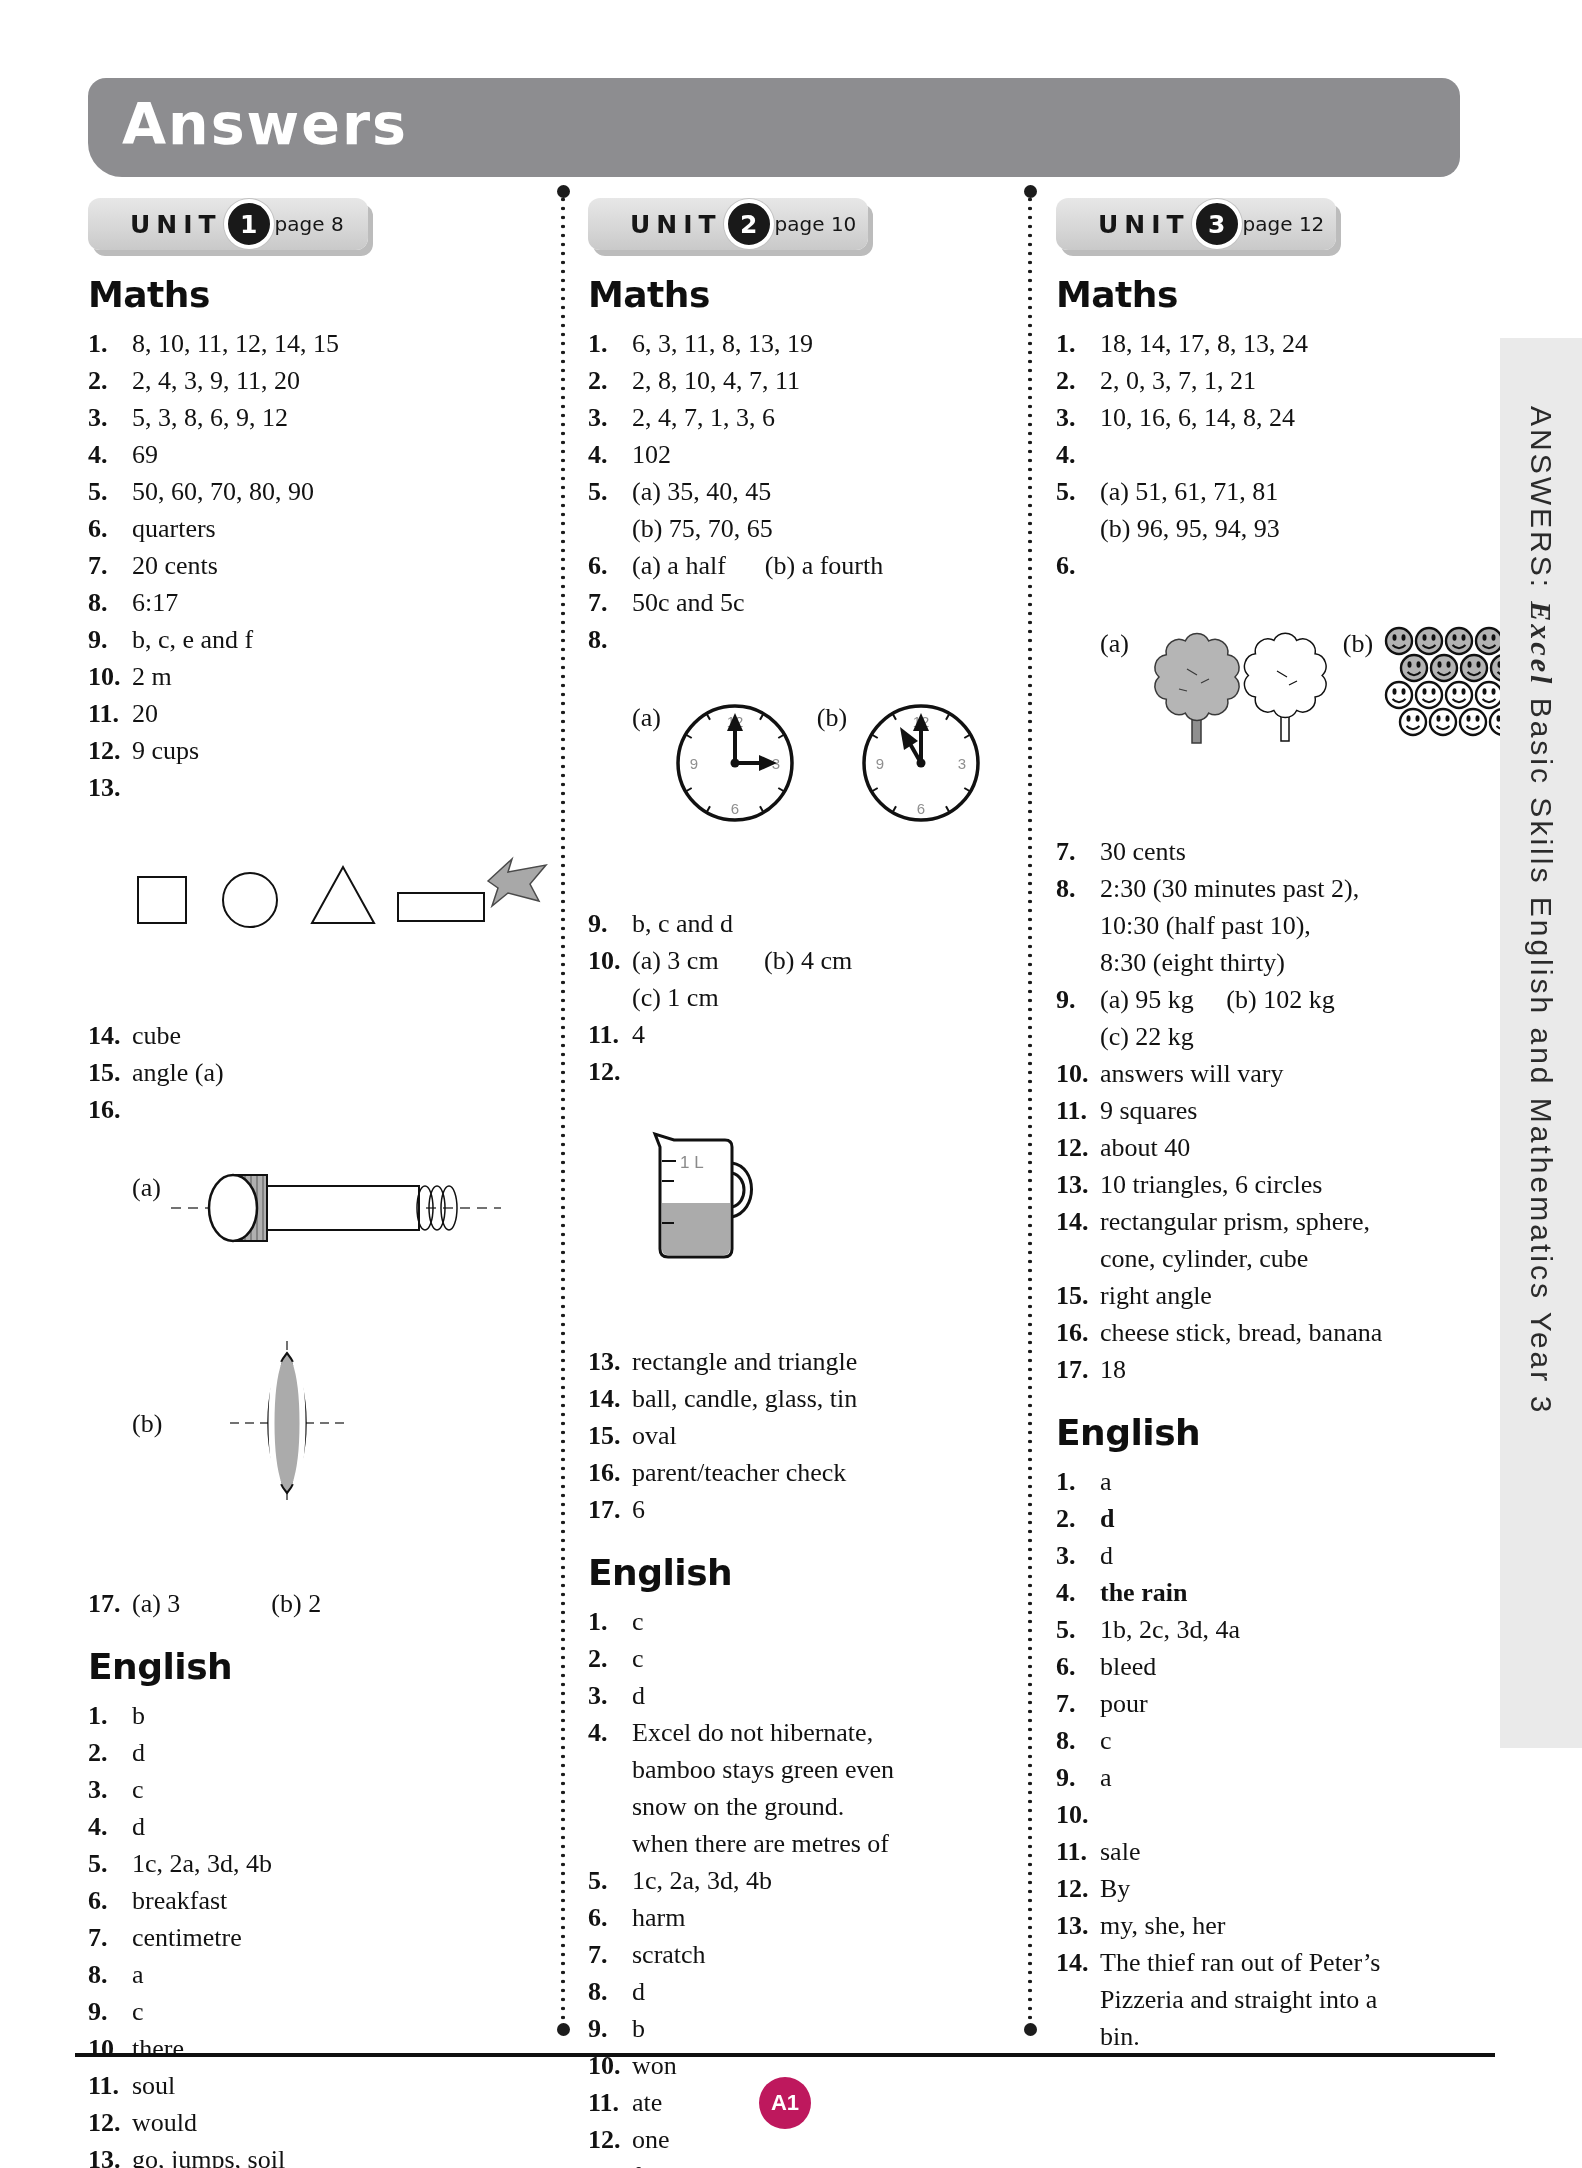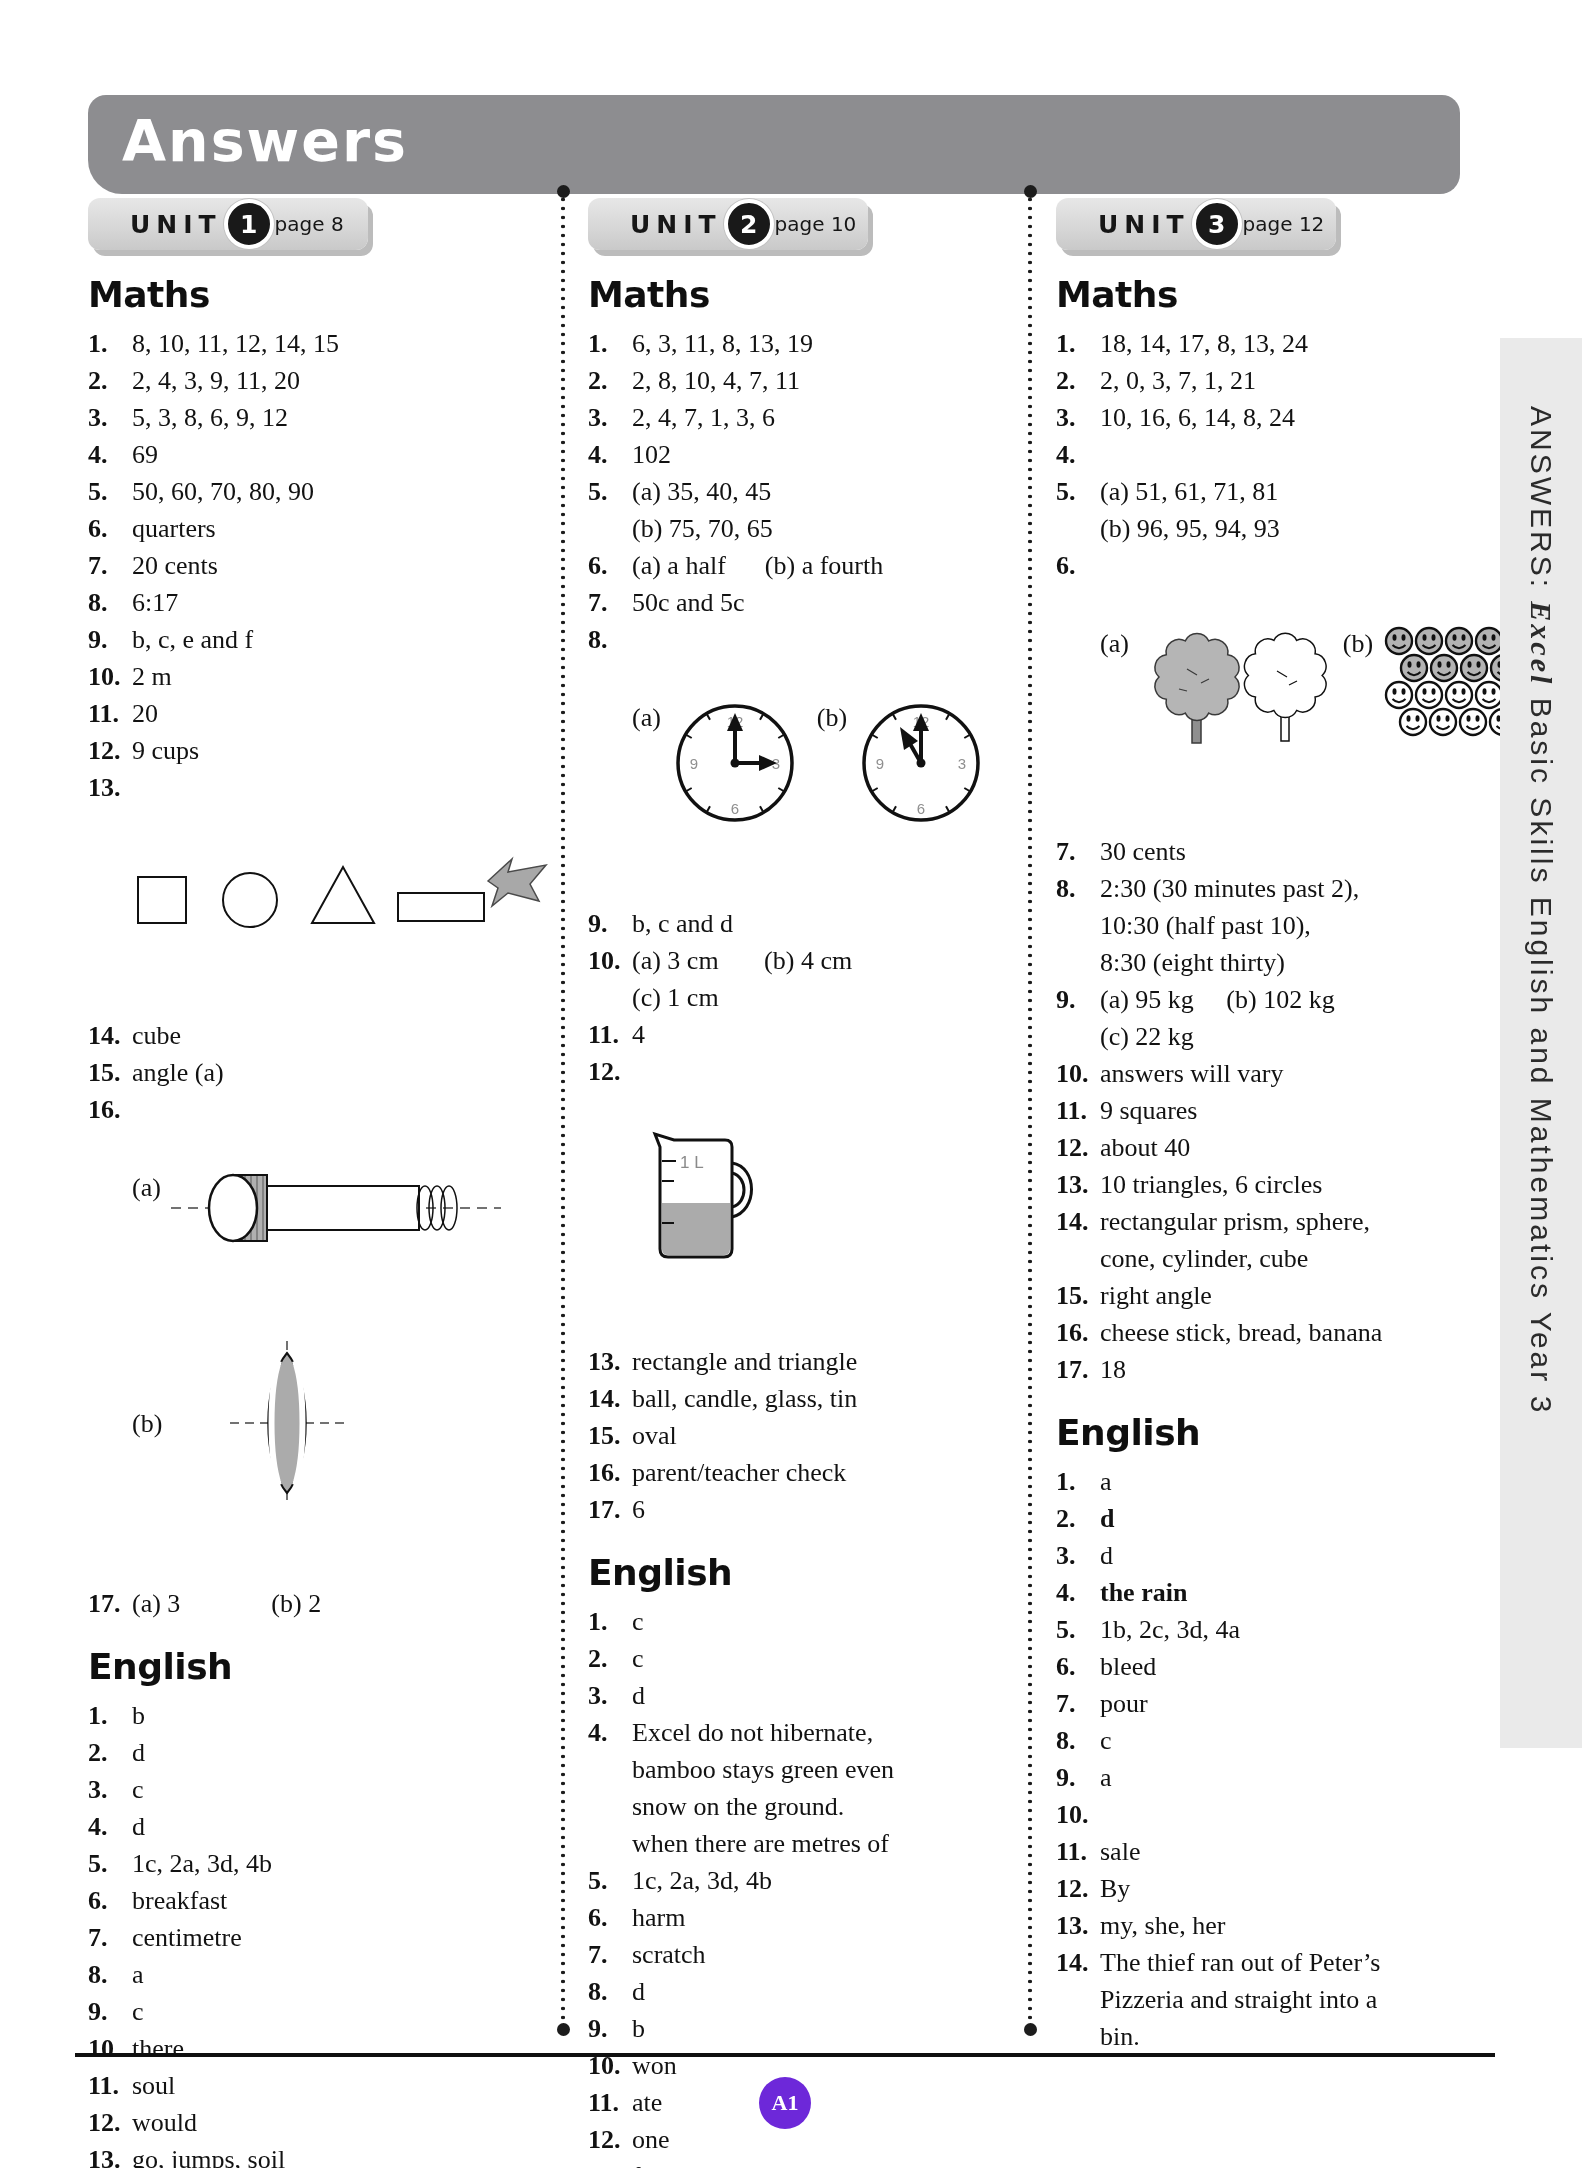--- a/index.html
+++ b/index.html
@@ -1,19 +1,19 @@
 <!DOCTYPE html>
 <html><head>
 <meta charset="utf-8">
 <style>
   html,body{margin:0;padding:0;background:#fff;}
   .page{position:relative;width:1582px;height:2168px;background:#ffffff;overflow:hidden;
         font-family:"Liberation Serif",serif;color:#121212;}
   
-  .header-bar{position:absolute;left:88px;top:95px;width:1372px;height:99px;
+  .header-bar{position:absolute;left:88px;top:78px;width:1372px;height:99px;
               background:#8d8d90;border-radius:18px 18px 20px 34px;}
   .header-title{font-family:"DejaVu Sans",sans-serif;font-weight:bold;color:#fff;
                 font-size:57px;letter-spacing:2px;padding:13px 0 0 34px;}
   
   .col{position:absolute;top:198px;}
   .col-1{left:88px;width:462px;}
   .col-2{left:588px;width:430px;}
   .col-3{left:1056px;width:436px;}
   
   .tab{width:280px;height:52px;border-radius:12px;position:relative;
@@ -46,22 +46,22 @@
         background-image:radial-gradient(circle at 2px 3.5px,#1c1c1c 1.7px,rgba(0,0,0,0) 2.1px);
         background-size:4px 9px;background-repeat:repeat-y;}
   .vsep::before,.vsep::after{content:"";position:absolute;left:-4px;width:13px;height:13px;border-radius:50%;background:#1c1c1c;}
   .vsep::before{top:-11px;}
   .vsep::after{bottom:-13px;}
   .vsep-1{left:561px;}
   .vsep-2{left:1028px;}
   
   .footer-line{position:absolute;left:75px;top:2053px;width:1420px;height:4px;background:#101010;}
   .page-badge{position:absolute;left:759px;top:2077px;width:52px;height:52px;border-radius:50%;
-              background:#6d28d9;color:#fff;display:flex;align-items:center;justify-content:center;
-              font-family:Liberation Serif, serif;font-weight:bold;font-size:22px;}
+              background:#be185d;color:#fff;display:flex;align-items:center;justify-content:center;
+              font-family:Liberation Sans, sans-serif;font-weight:bold;font-size:22px;}
   
   .side-strip{position:absolute;left:1500px;top:338px;width:82px;height:1410px;background:#eaeaea;
               display:flex;justify-content:center;}
   .side-text{writing-mode:vertical-rl;font-family:"Liberation Sans",sans-serif;font-size:30px;
              letter-spacing:3px;color:#2b2b2b;padding-top:68px;white-space:nowrap;}
   .side-book{font-family:"Liberation Serif",serif;font-weight:bold;font-style:italic;}
 </style>
 </head>
 <body>
 

